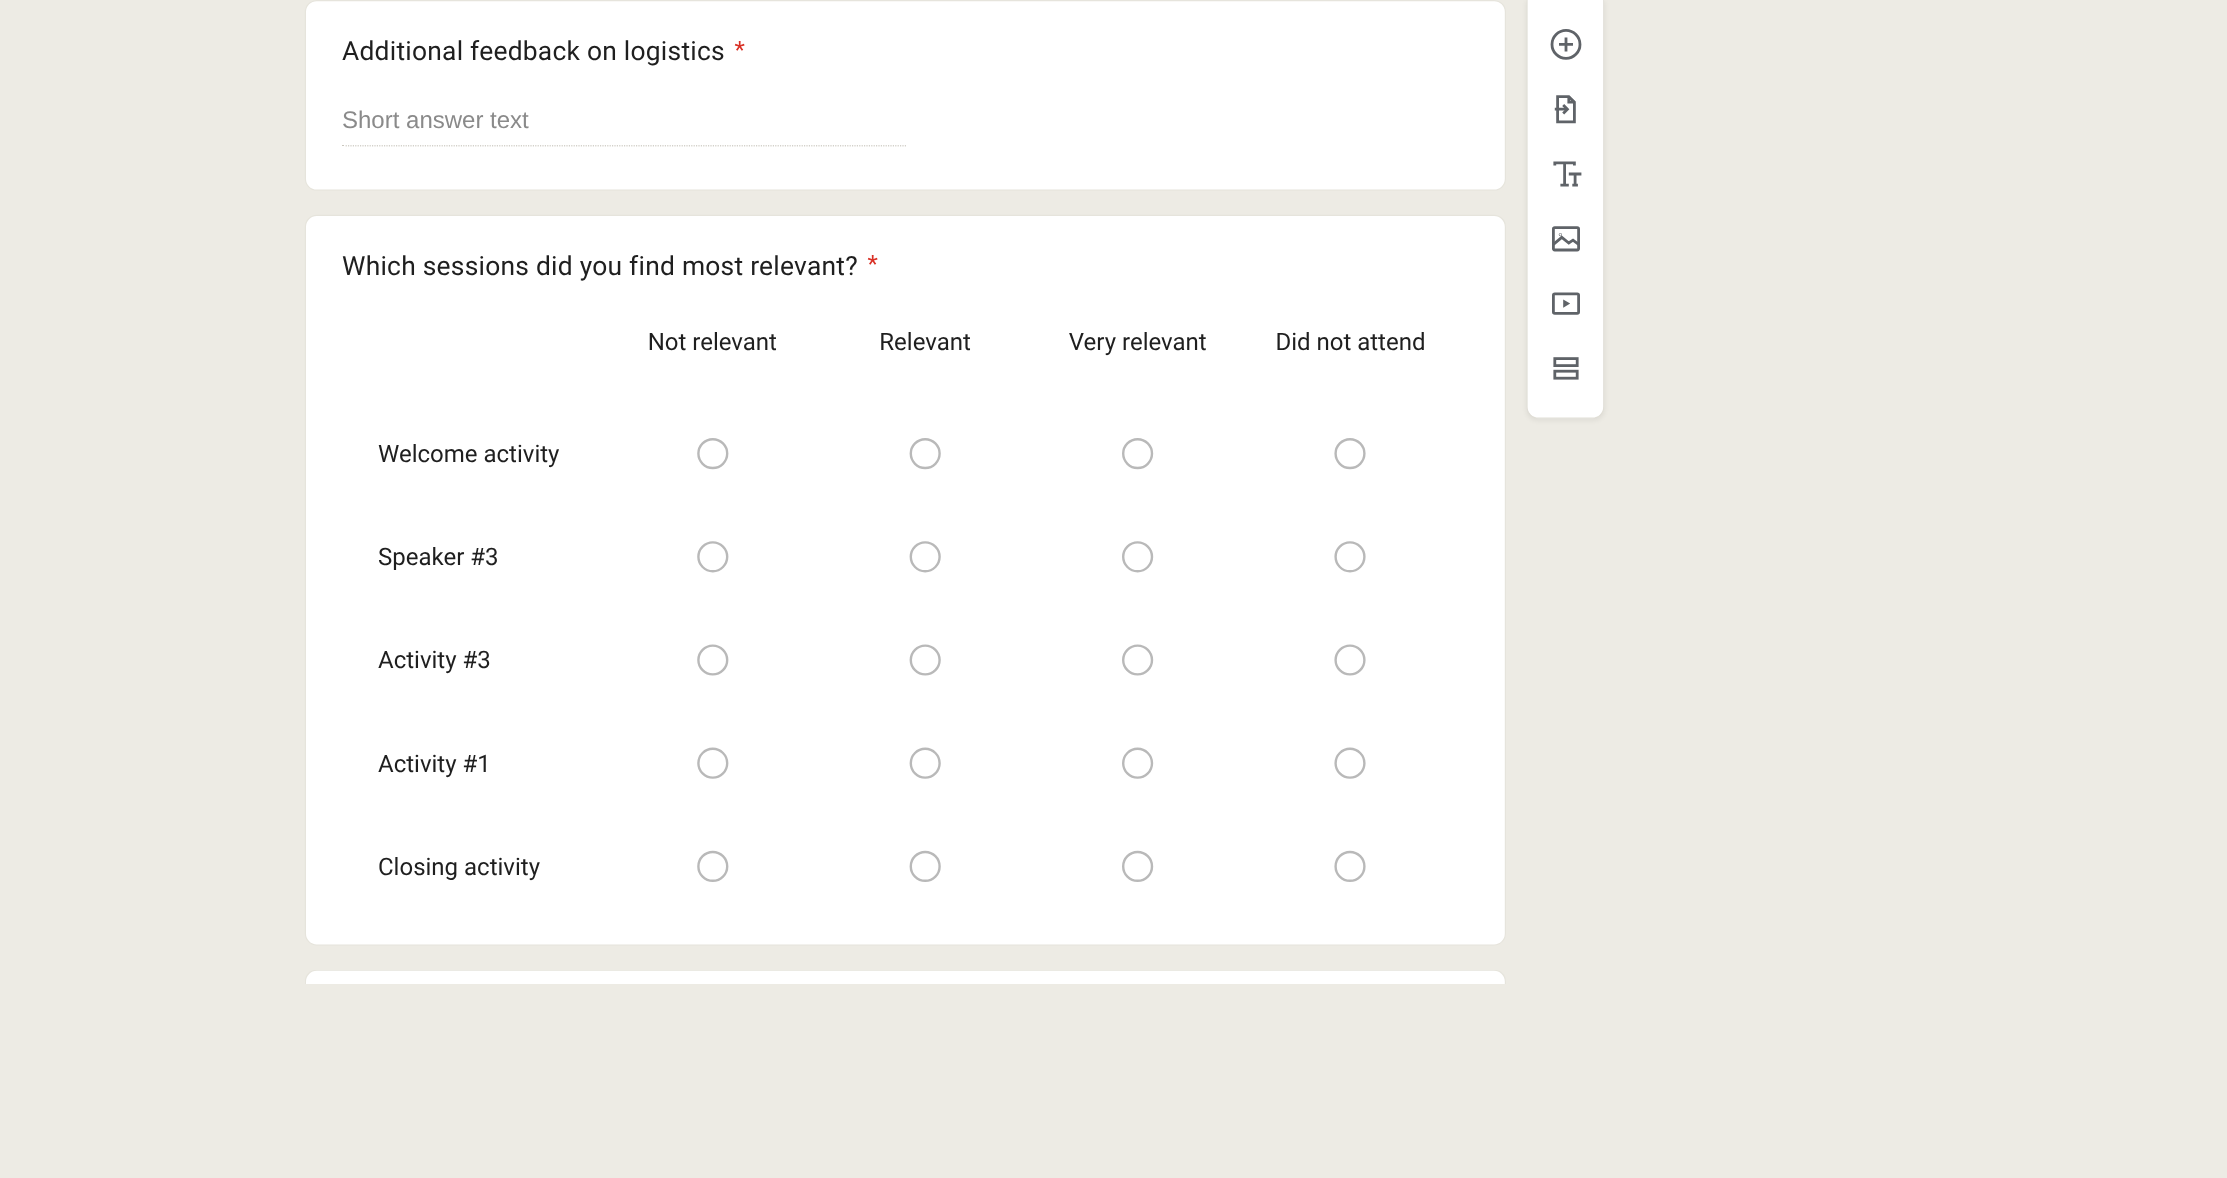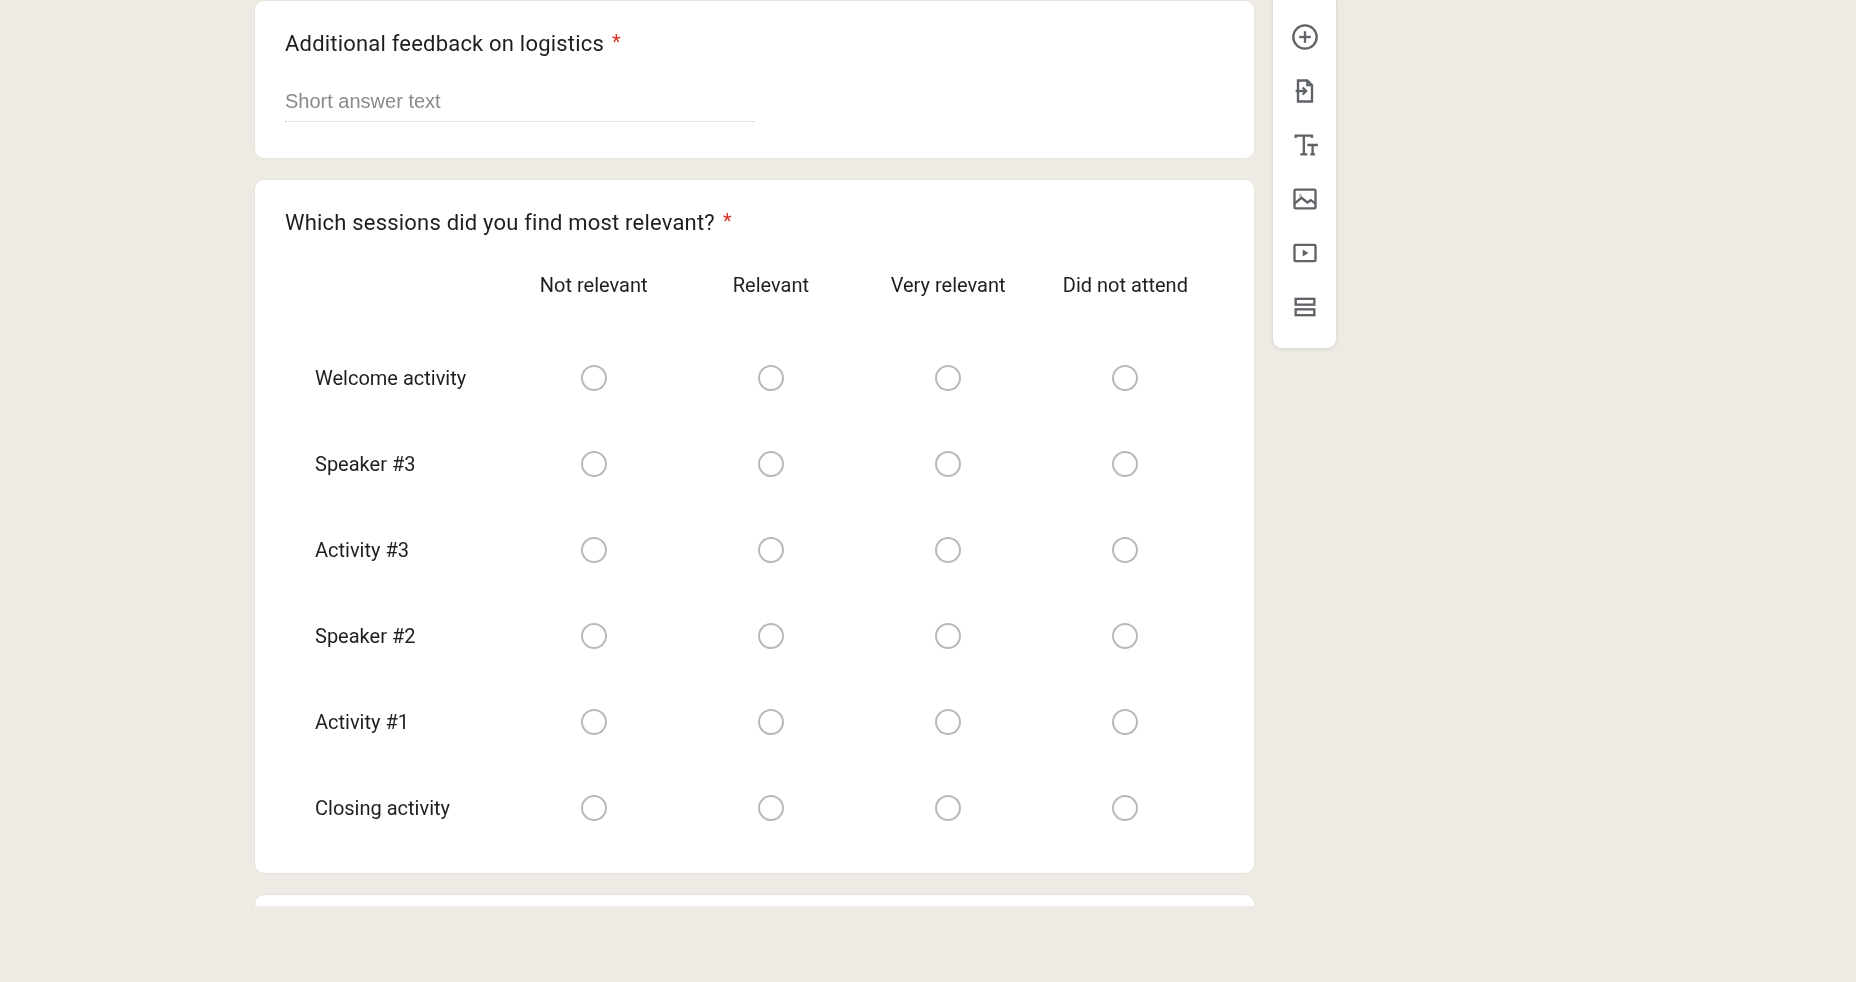--- a/index.html
+++ b/index.html
@@ -199,35 +199,20 @@
               <div class="radio-circle"></div>
             </div>
             <div class="radio-cell">
               <div class="radio-circle"></div>
             </div>
             <div class="radio-cell">
               <div class="radio-circle"></div>
             </div>
           </div>
           <div class="grid-row">
-            <div class="grid-row-label">Speaker #2</div>
-            <div class="radio-cell">
-              <div class="radio-circle"></div>
-            </div>
-            <div class="radio-cell">
-              <div class="radio-circle"></div>
-            </div>
-            <div class="radio-cell">
-              <div class="radio-circle"></div>
-            </div>
-            <div class="radio-cell">
-              <div class="radio-circle"></div>
-            </div>
-          </div>
-          <div class="grid-row">
             <div class="grid-row-label">Activity #1</div>
             <div class="radio-cell">
               <div class="radio-circle"></div>
             </div>
             <div class="radio-cell">
               <div class="radio-circle"></div>
             </div>
             <div class="radio-cell">
               <div class="radio-circle"></div>
             </div>

